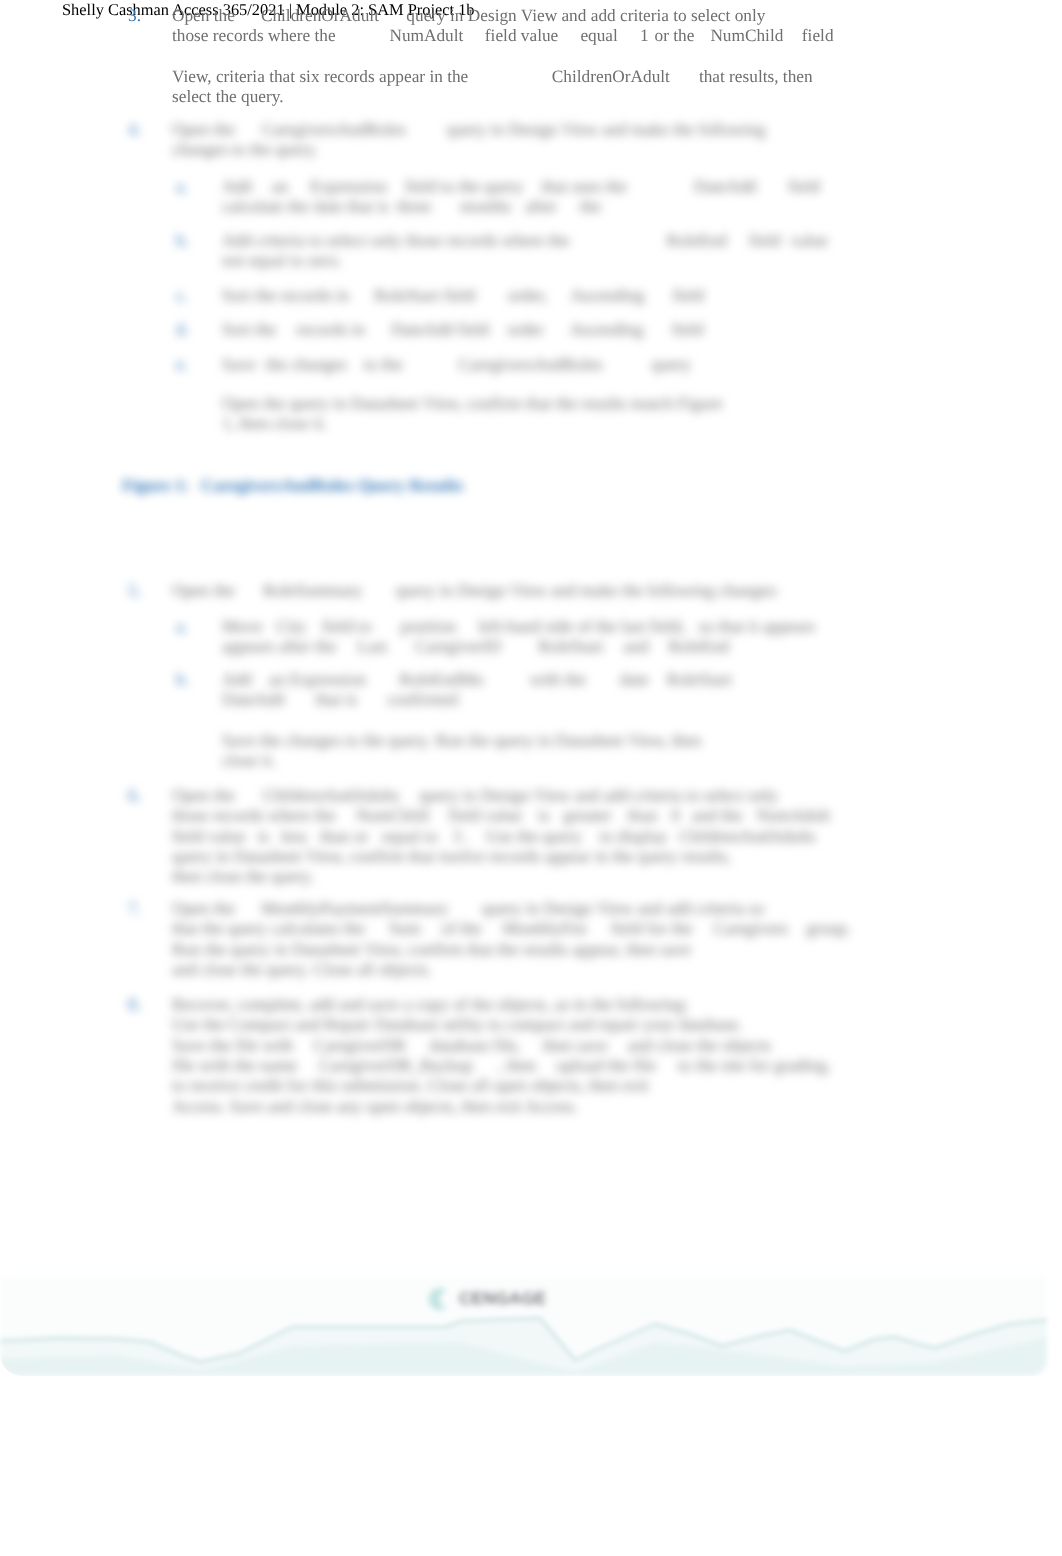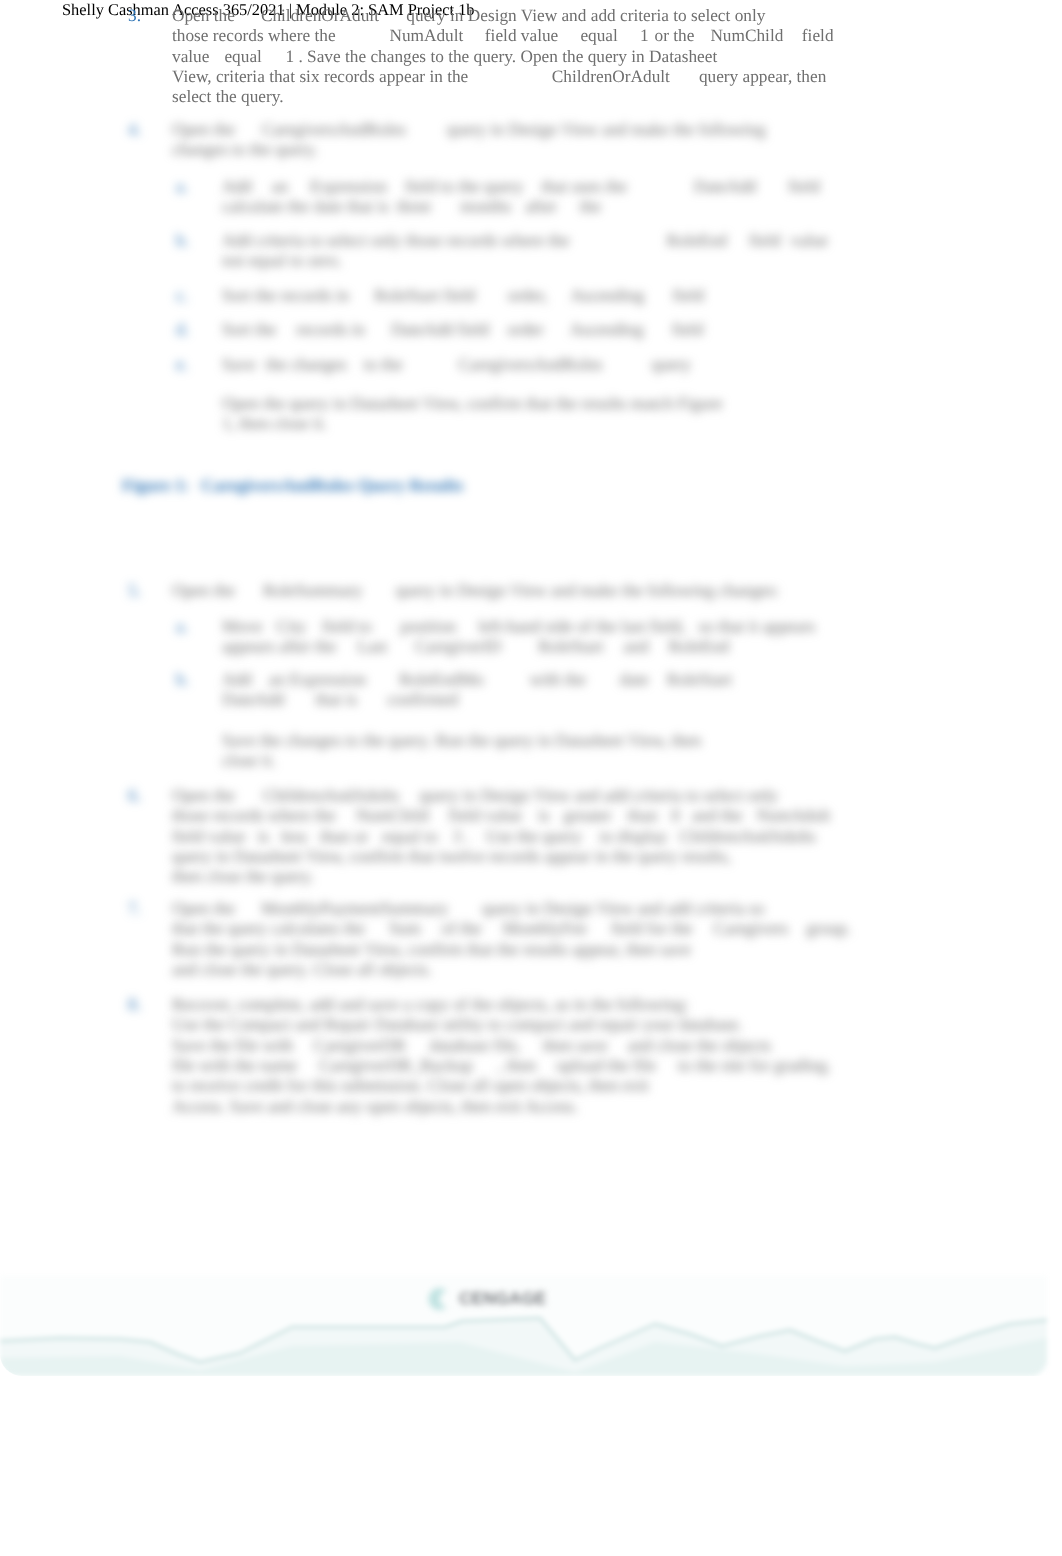--- a/index.html
+++ b/index.html
@@ -22,22 +22,21 @@
 </style>
 </head>
 <body>
 
 <div class="page">
   <div class="doc-header">Shelly Cashman Access 365/2021 | Module 2: SAM Project 1b</div>
   <div class="content">
     <div class="ln blue" style="left:128px;top:6px;"><span>3.</span></div>
     <div class="ln" style="left:172px;top:6px;"><span>Open the</span><span class="gap" style="width: 26px;"></span><span>ChildrenOrAdult</span><span class="gap" style="width: 27.4px;"></span><span>query in Design View and add criteria to select only</span></div>
     <div class="ln" style="left:172px;top:26.3px;"><span>those records where the</span><span class="gap" style="width: 53.8px;"></span><span>NumAdult</span><span class="gap" style="width: 21.5px;"></span><span>field value</span><span class="gap" style="width: 22.1px;"></span><span>equal</span><span class="gap" style="width: 22.1px;"></span><span>1</span><span class="gap" style="width: 6px;"></span><span>or the</span><span class="gap" style="width: 16px;"></span><span>NumChild</span><span class="gap" style="width: 18.5px;"></span><span>field</span></div>
-    <div class="ln" style="left:172px;top:46.6px;"><span>value</span><span class="gap" style="width: 15px;"></span><span>equal</span><span class="gap" style="width: 23.6px;"></span><span>1 . Save the changes to the query. Open the query in Datasheet</span></div>
-    <div class="ln" style="left:172px;top:66.9px;"><span>View, criteria that six records appear in the</span><span class="gap" style="width: 83.5px;"></span><span>ChildrenOrAdult</span><span class="gap" style="width: 29px;"></span><span>query appear, then</span></div>
+    <div class="ln" style="left:172px;top:66.9px;"><span>View, criteria that six records appear in the</span><span class="gap" style="width: 83.5px;"></span><span>ChildrenOrAdult</span><span class="gap" style="width: 29px;"></span><span>that results, then</span></div>
     <div class="ln" style="left:172px;top:87.2px;"><span>select the query.</span></div>
     <div class="ln blue fz" style="left:128px;top:120px;"><span>4.</span></div>
     <div class="ln fz" style="left:172px;top:120px;"><span>Open the</span><span class="gap" style="width: 27px;"></span><span>CaregiversAndRoles</span><span class="gap" style="width: 41px;"></span><span>query in Design View and make the following</span></div>
     <div class="ln fz" style="left:172px;top:140.3px;"><span>changes to the query.</span></div>
     <div class="ln blue fz" style="left:176px;top:177px;"><span>a.</span></div>
     <div class="ln fz" style="left:222px;top:177px;"><span>Add</span><span class="gap" style="width: 20px;"></span><span>an</span><span class="gap" style="width: 22px;"></span><span>Expression</span><span class="gap" style="width: 18px;"></span><span>field to the query</span><span class="gap" style="width: 18px;"></span><span>that uses the</span><span class="gap" style="width: 67px;"></span><span>DateAdd</span><span class="gap" style="width: 32px;"></span><span>field</span></div>
     <div class="ln fz" style="left:222px;top:197.3px;"><span>calculate the</span><span class="gap" style="width: 5px;"></span><span>date that is</span><span class="gap" style="width: 8px;"></span><span>three</span><span class="gap" style="width: 29px;"></span><span>months</span><span class="gap" style="width: 14px;"></span><span>after</span><span class="gap" style="width: 23px;"></span><span>the</span></div>
     <div class="ln blue fz" style="left:176px;top:231px;"><span>b.</span></div>
     <div class="ln fz" style="left:222px;top:231px;"><span>Add criteria to select only those records where the</span><span class="gap" style="width: 97px;"></span><span>RoleEnd</span><span class="gap" style="width: 22px;"></span><span>field</span><span class="gap" style="width: 10px;"></span><span>value</span></div>
     <div class="ln fz" style="left:222px;top:251.3px;"><span>not equal to zero.</span></div>

